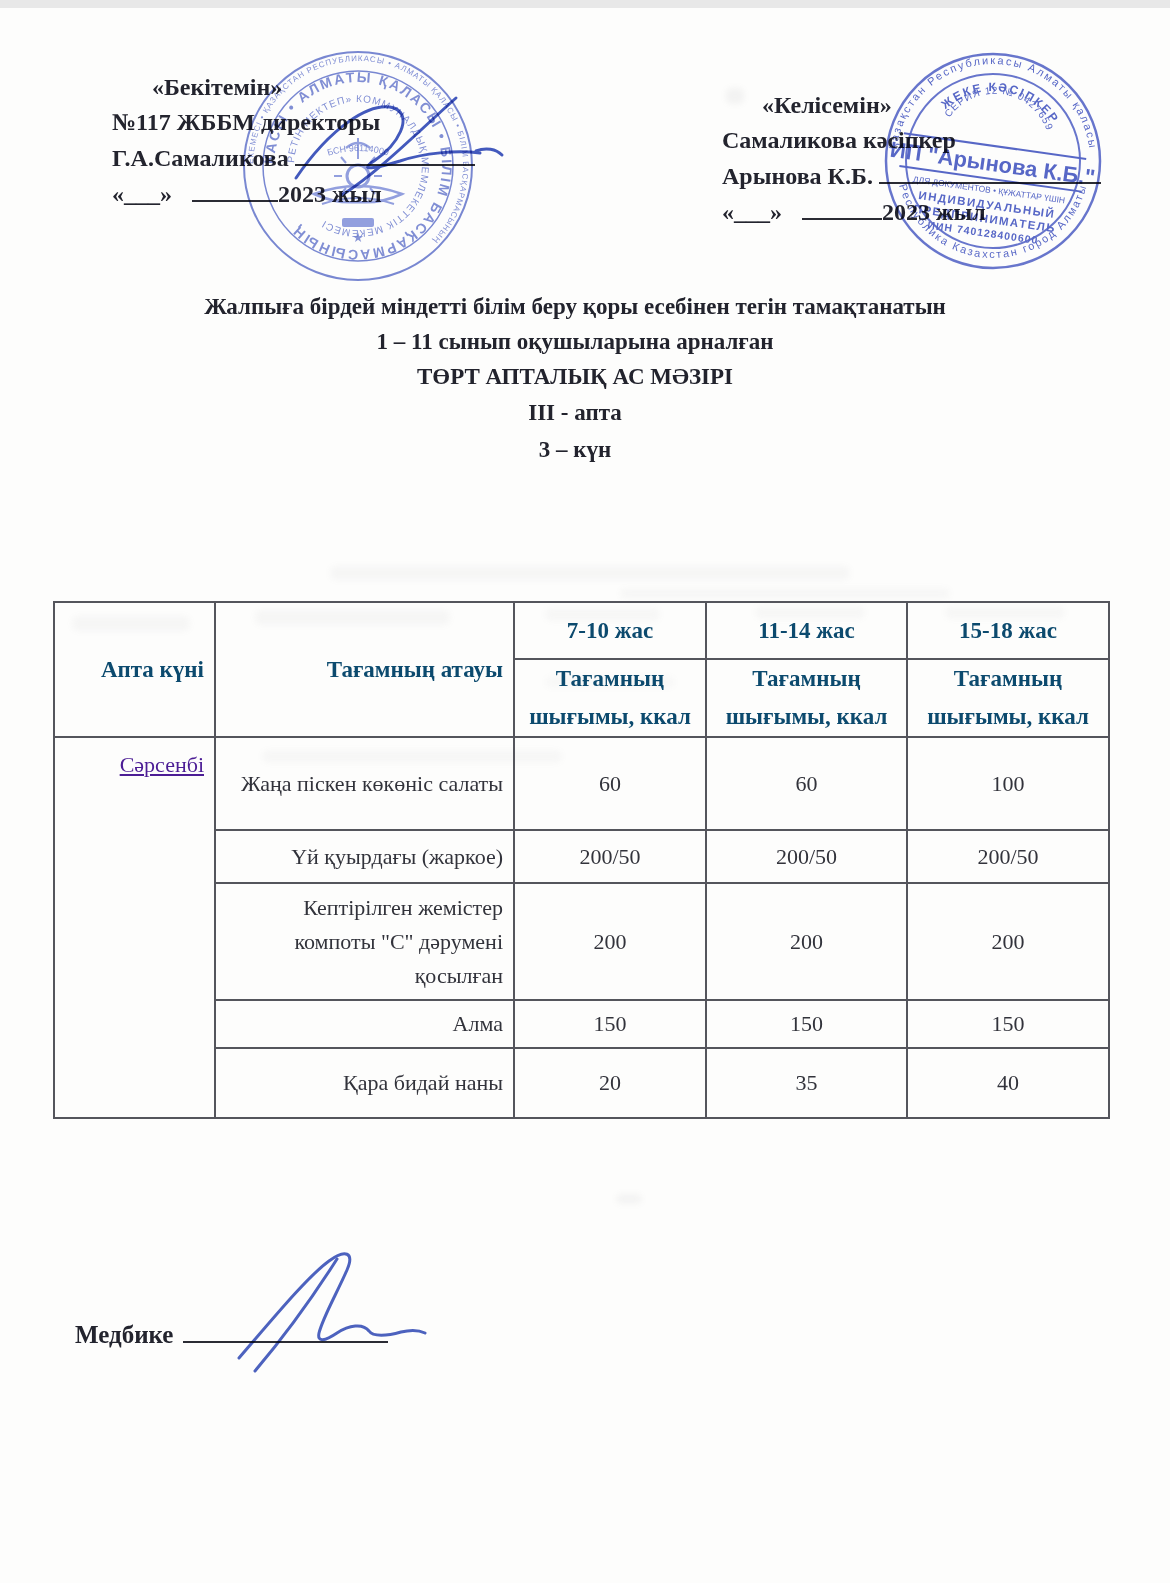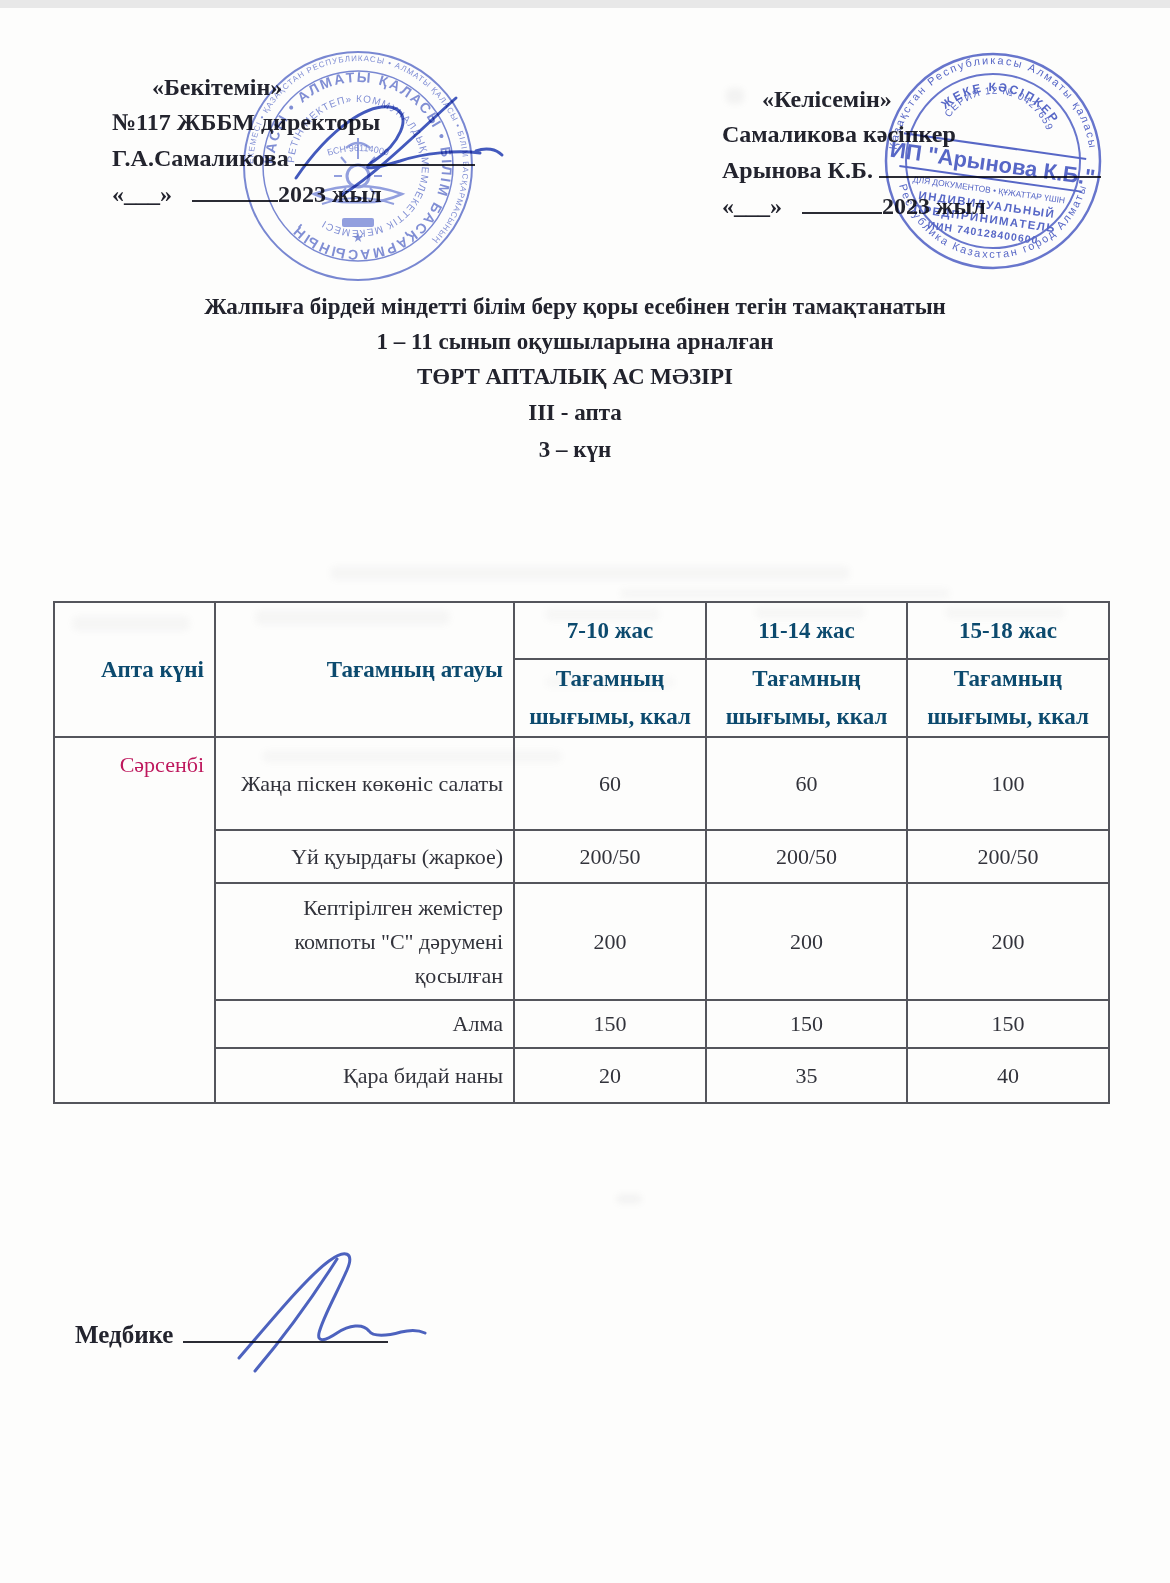--- a/index.html
+++ b/index.html
@@ -6,35 +6,35 @@
   .page{
     position:relative;width:1170px;height:1583px;background:#fdfdfc;
     font-family:"Liberation Serif","DejaVu Serif",serif;color:#26272f;
     overflow:hidden;margin:8px auto;
   }
   
   .signoff{position:absolute;font-weight:bold;font-size:24px;line-height:35px;color:#23242e;white-space:nowrap;}
   .signoff .indent1{display:block;text-indent:40px;}
   .uline{display:inline-block;border-bottom:2px solid #2b2c34;height:1em;vertical-align:baseline;}
   .approve{left:112px;top:62px;}
-  .agree{left:722px;top:74px;}
+  .agree{left:722px;top:80px;}
   
   .title{position:absolute;left:0;top:281px;width:1150px;text-align:center;font-weight:bold;color:#22232d;}
   .title .t-line{font-size:23px;line-height:35px;}
   
   .menu-table{
     position:absolute;left:53px;top:593px;border-collapse:collapse;table-layout:fixed;
     width:1055px;color:#32333b;
   }
   .menu-table td,.menu-table th{border:2px solid #54555c;padding:0 10px;background:transparent;}
   .menu-table th{font-size:23px;font-weight:bold;color:#0c4a6e;}
   .menu-table td{font-size:22px;font-weight:normal;}
   .cell-left{text-align:right;padding-left:14px !important;}
   .cell-center{text-align:center;}
-  .day-cell{vertical-align:top;padding-top:14px !important;font-weight:bold;font-size:23px;color:#be185d;}
+  .day-cell{vertical-align:top;padding-top:14px !important;font-weight:bold;font-size:23px;color:#4c1d95;text-decoration:underline;}
   .dish-cell{line-height:34px;padding-top:6px !important;padding-bottom:6px !important;}
   .subhead{line-height:38px;}
   
   .footer{position:absolute;left:75px;top:1308px;font-weight:bold;font-size:25px;color:#23242e;}
   
   .stamp{position:absolute;mix-blend-mode:multiply;opacity:0.88;}
   .ink{position:absolute;mix-blend-mode:multiply;}
   
   .bleed{position:absolute;background:#8a8a8e;border-radius:6px;filter:blur(3px);}
 </style>
@@ -214,21 +214,21 @@
         <td class="cell-center">200</td>
         <td class="cell-center">200</td>
         <td class="cell-center">200</td>
       </tr>
       <tr style="height:44px;">
         <td class="cell-left dish-cell">Алма</td>
         <td class="cell-center">150</td>
         <td class="cell-center">150</td>
         <td class="cell-center">150</td>
       </tr>
-      <tr style="height:55px;">
+      <tr style="height:70px;">
         <td class="cell-left dish-cell">Қара бидай наны</td>
         <td class="cell-center">20</td>
         <td class="cell-center">35</td>
         <td class="cell-center">40</td>
       </tr>
     </tbody>
   </table>
 
   <div class="footer">
     <span>Медбике</span><span class="uline" style="width:205px;margin-left:10px;"></span>

